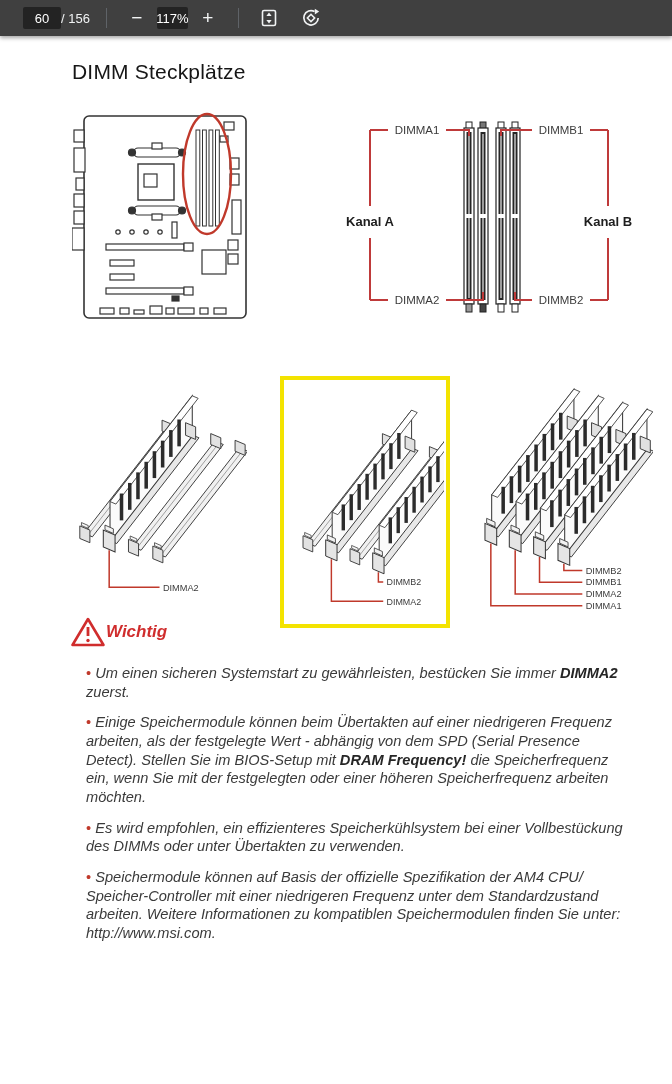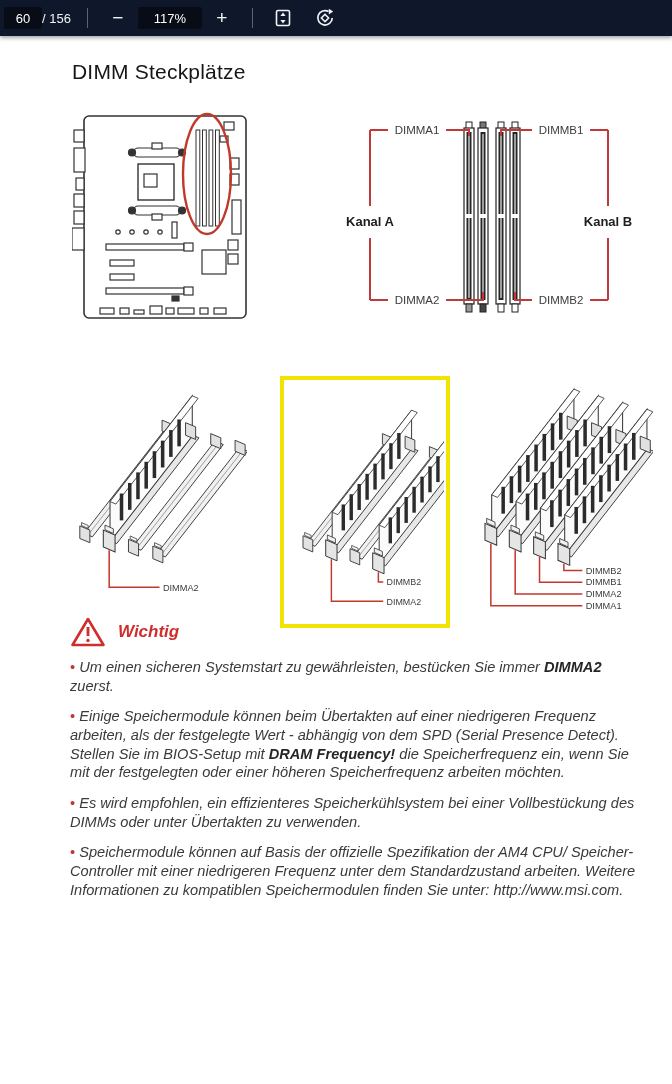--- a/index.html
+++ b/index.html
@@ -4,58 +4,58 @@
 <style>
   * { box-sizing: border-box; }
   html,body { margin:0; padding:0; }
   body {
     width:672px; height:1084px; position:relative; overflow:hidden;
     background:#ffffff; font-family:"Liberation Sans", sans-serif;
   }
   
   .toolbar {
     position:absolute; top:0; left:0; width:672px; height:36px;
-    background:#0f172a; display:flex; align-items:center;
-    padding:0 4px; z-index:10; box-shadow:0 2px 4px rgba(0,0,0,.35);
+    background:#404040; display:flex; align-items:center;
+    padding:0 23px; z-index:10; box-shadow:0 2px 4px rgba(0,0,0,.35);
   }
   .tb-box {
     background:rgba(0,0,0,.45); color:#fff; border-radius:2px;
     height:22px; display:flex; align-items:center; justify-content:center;
     font-size:13px;
   }
   .page-box { width:38px; }
   .page-total { color:#f1f3f4; font-size:13px; margin-left:0; }
   .tb-divider { width:1px; height:20px; background:#5f6368; margin:0 16px; }
   .tb-btn {
     width:28px; height:28px; display:flex; align-items:center; justify-content:center;
     color:#f1f3f4; font-size:19px; cursor:pointer; border-radius:50%;
     user-select:none;
   }
-  .zoom-box { width:64px; margin:0 6px; }
+  .zoom-box { width:31px; margin:0 6px; }
   .tb-icon { width:28px; height:28px; display:flex; align-items:center; justify-content:center; cursor:pointer; }
   .tb-icon + .tb-icon { margin-left:14px; }
   
   .pdf-page { position:absolute; top:36px; left:0; width:672px; height:1048px; background:#fff; }
   .doc-title {
     position:absolute; left:72px; top:24px; margin:0;
     font-size:21px; font-weight:normal; color:#161616; letter-spacing:.2px;
   }
   .mobo-svg   { position:absolute; left:72px;  top:74px; }
   .chan-svg   { position:absolute; left:336px; top:74px; }
   .iso-1      { position:absolute; left:62px;  top:338px; }
   .hl-box {
     position:absolute; left:280px; top:340px; width:170px; height:252px;
     border:4px solid #f3e300; display:flex; align-items:center; justify-content:center;
   }
   .iso-3      { position:absolute; left:468px; top:338px; }
   
   .warning { position:absolute; left:70px; top:580px; width:572px; }
-  .warn-head { display:flex; align-items:center; gap:12px; margin-bottom:10px; }
+  .warn-head { display:flex; align-items:center; margin-bottom:10px; }
   .warn-title { color:#d02d2d; font-size:17px; font-weight:bold; font-style:italic; }
-  .warn-list { margin:0; padding:0; list-style:none; }
+  .warn-list { margin:16px; padding:0; list-style:none; }
   .warn-list li {
     font-size:14.6px; font-style:italic; color:#3a3a3a; line-height:1.28;
     margin-bottom:12px;
   }
   .warn-list li::before { content:"\2022  "; color:#c0392b; font-style:normal; }
   .warn-list b { color:#262626; }
   svg text { font-family:"Liberation Sans", sans-serif; }
   .diag-label { font-size:11px; fill:#3c3c3c; }
   .chan-label { font-size:11.5px; fill:#3c3c3c; }
   .kanal-label { font-size:13px; font-weight:bold; fill:#1e1e1e; }

